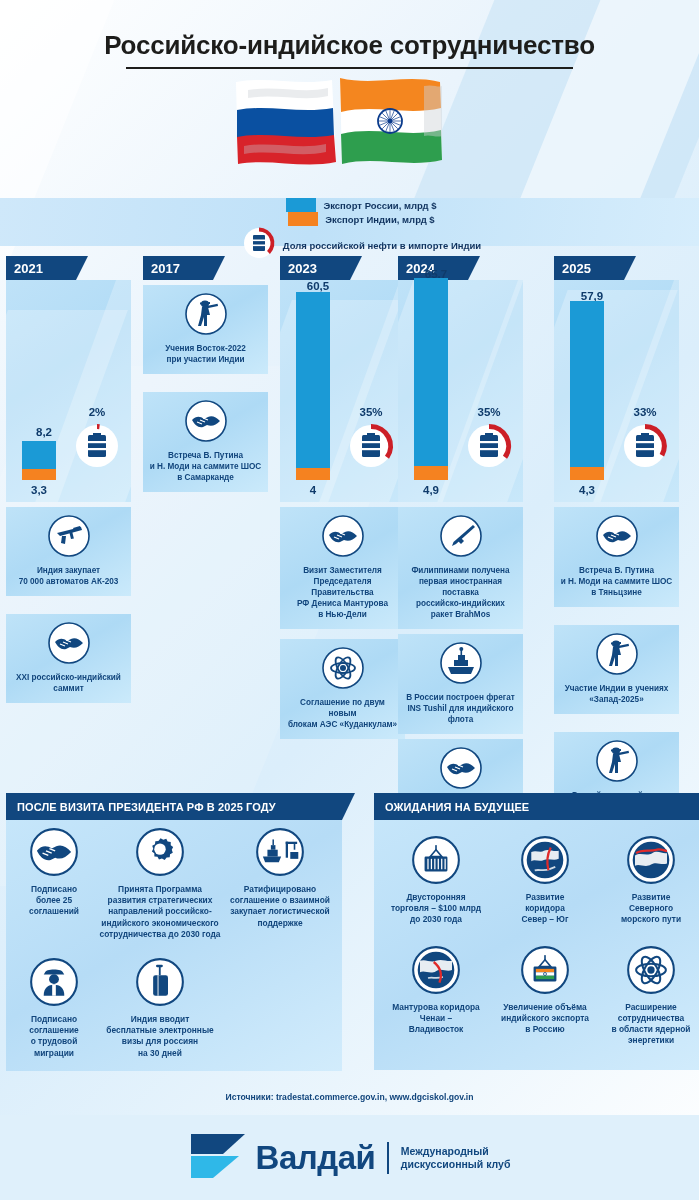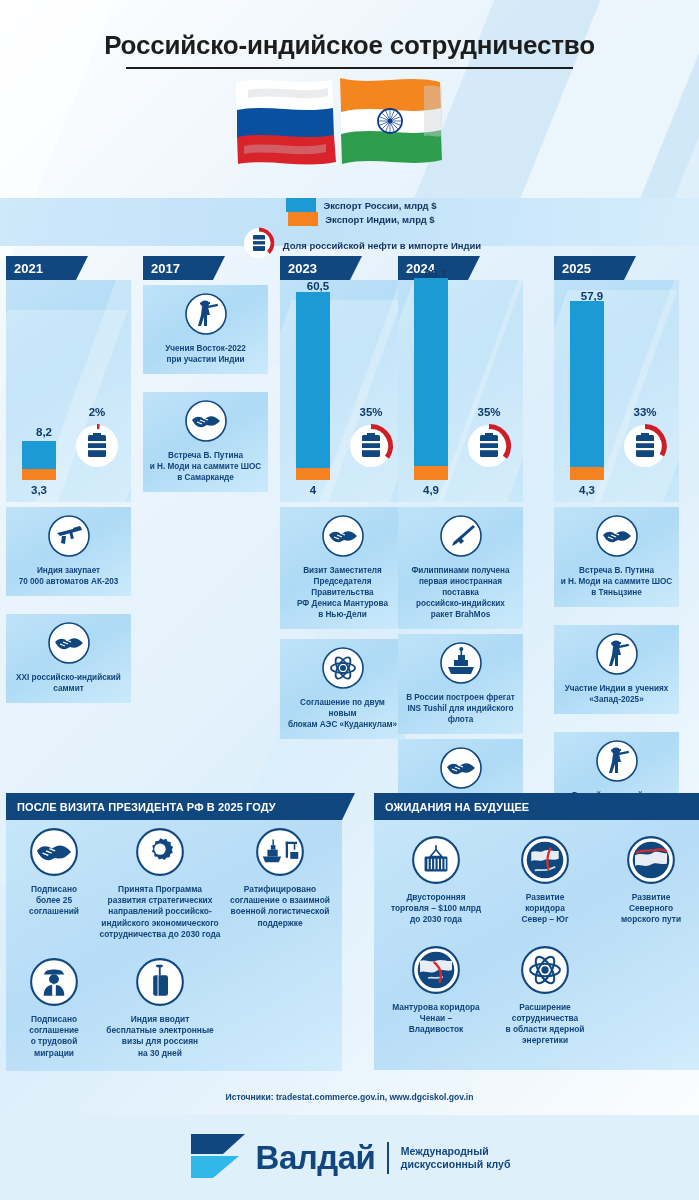--- a/index.html
+++ b/index.html
@@ -562,21 +562,21 @@
                 <rect x="14.4" y="10" width="1.3" height="5"></rect>
                 <rect x="26" y="12" width="2" height="14"></rect>
                 <rect x="26" y="12" width="10" height="2"></rect>
                 <rect x="33" y="14" width="1.4" height="5"></rect>
                 <rect x="30" y="21" width="7" height="6"></rect>
               </g>
             </svg>
           </span>
           <div class="tile-text" style="white-space:pre-line">Ратифицировано
 соглашение о взаимной
-военной логистической
+закупает логистической
 поддержке</div>
         </div>
       </div>
       <div class="tile-row" style="margin-top:18px">
         <div class="tile" style="width:84px">
           <span class="icon">
             <svg width="48" height="48" viewBox="0 0 42 42">
               <circle cx="21" cy="21" r="20" fill="#ffffff" stroke="#11477f" stroke-width="1.8"></circle>
               <g fill="#11477f">
                 <path d="M13 13 C13 9 29 9 29 13 L30 14.5 L12 14.5 Z"></path>
@@ -677,20 +677,37 @@
               <circle cx="21" cy="21" r="20" fill="#ffffff" stroke="#11477f" stroke-width="1.8"></circle>
               <circle cx="21" cy="21" r="16" fill="#11477f"></circle>
               <path d="M7 13 C12 11 16 15 21 13 C26 11 31 14 35 13 L35 21 C30 23 26 19 21 22 C16 25 11 21 7 23 Z" fill="#ffffff" opacity=".9"></path>
               <path d="M14 28 C18 27 22 29 27 27" fill="none" stroke="#ffffff" stroke-width="1.5" opacity=".8"></path>
               <path d="M19 14 C24 18 27 24 24 32" fill="none" stroke="#e02b2b" stroke-width="2"></path>
             </svg>
           </span>
           <div class="tile-text" style="white-space:pre-line">Мантурова коридора
 Ченаи –
 Владивосток</div>
+        </div>
+        <div class="tile" style="width:106px">
+          <span class="icon">
+            <svg width="48" height="48" viewBox="0 0 42 42">
+              <circle cx="21" cy="21" r="20" fill="#ffffff" stroke="#11477f" stroke-width="1.8"></circle>
+              <rect x="11" y="18" width="20" height="13" rx="1" fill="#11477f"></rect>
+              <rect x="13" y="20" width="16" height="3" fill="#f4861f"></rect>
+              <rect x="13" y="23" width="16" height="3" fill="#ffffff"></rect>
+              <rect x="13" y="26" width="16" height="3" fill="#2e9e4e"></rect>
+              <circle cx="21" cy="24.5" r="1.3" fill="none" stroke="#11477f" stroke-width=".7"></circle>
+              <path d="M16 18 L21 12 L26 18 Z" fill="none" stroke="#11477f" stroke-width="1.4"></path>
+              <rect x="20.3" y="8" width="1.4" height="4.5" fill="#11477f"></rect>
+            </svg>
+          </span>
+          <div class="tile-text" style="white-space:pre-line">Увеличение объёма
+индийского экспорта
+в Россию</div>
         </div>
         <div class="tile" style="width:106px">
           <span class="icon">
             <svg width="48" height="48" viewBox="0 0 42 42">
               <circle cx="21" cy="21" r="20" fill="#ffffff" stroke="#11477f" stroke-width="1.8"></circle>
               <g fill="none" stroke="#11477f" stroke-width="1.8">
                 <ellipse cx="21" cy="21" rx="13" ry="5.5"></ellipse>
                 <ellipse cx="21" cy="21" rx="13" ry="5.5" transform="rotate(60 21 21)"></ellipse>
                 <ellipse cx="21" cy="21" rx="13" ry="5.5" transform="rotate(120 21 21)"></ellipse>
               </g>

